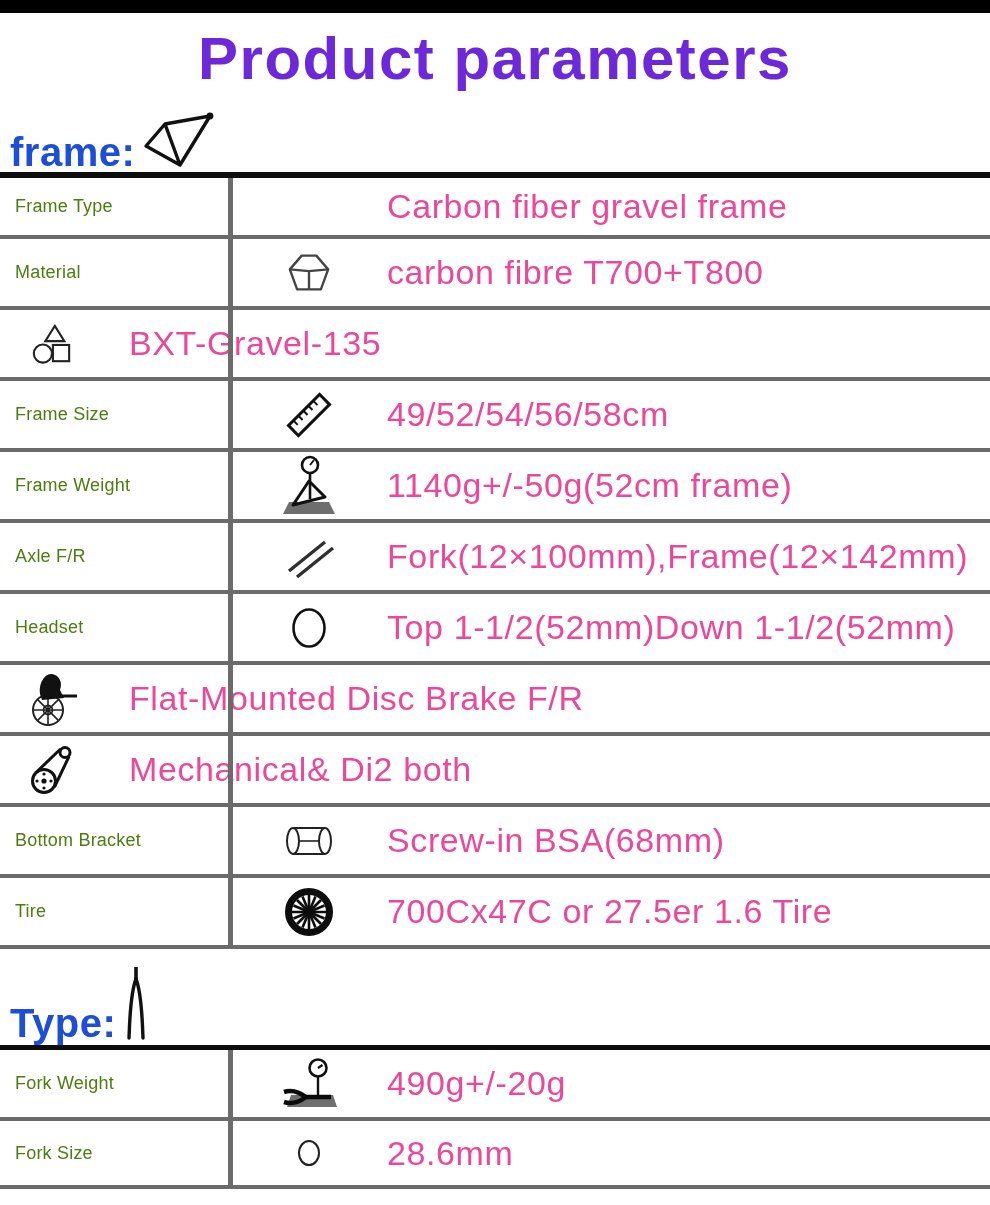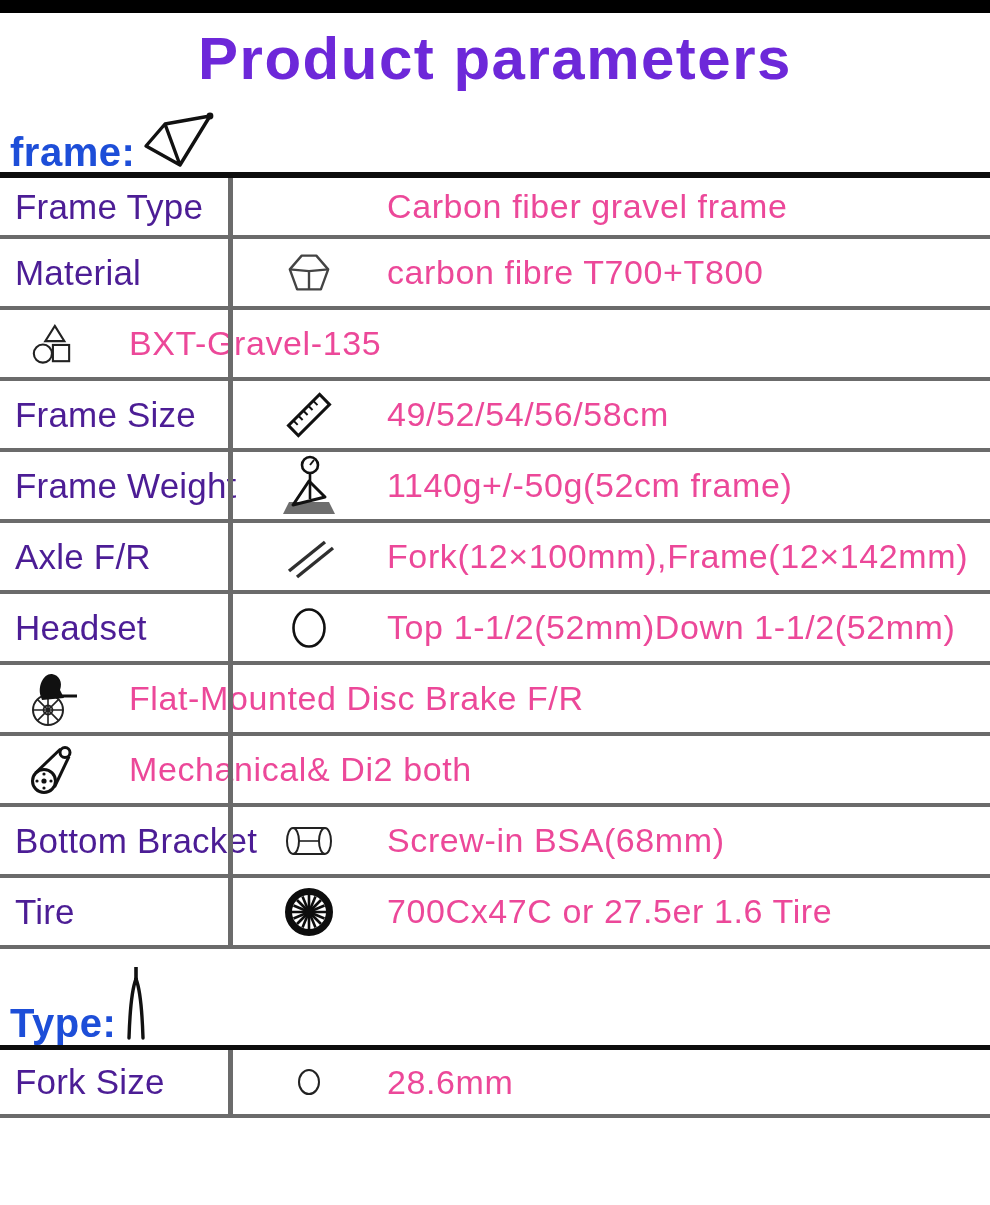--- a/index.html
+++ b/index.html
@@ -28,21 +28,21 @@
   .tbl::after{
     content:'';position:absolute;left:228px;top:0;bottom:0;width:5px;background:#6b6b6b;
   }
   .row{display:flex;align-items:center;border-bottom:4px solid #6b6b6b;}
   .tbl-frame .row{height:67px;}
   .tbl-frame .row:first-child{height:57px;}
   .tbl-fork .row:first-child{height:67px;}
   .tbl-fork .row:last-child{height:64px;}
   .lbl{
     width:258px;box-sizing:border-box;padding-left:15px;flex-shrink:0;
-    font-size:35px;color:#4c1d95;letter-spacing:0.2px;white-space:nowrap;
+    font-size:18px;color:#4d7c0f;letter-spacing:0.2px;white-space:nowrap;
   }
   .ico{
     width:97px;box-sizing:border-box;padding-left:5px;flex-shrink:0;
     display:flex;justify-content:center;align-items:center;
   }
   .val{
     padding-left:32px;font-size:34px;color:#ec4899;letter-spacing:0.6px;white-space:nowrap;
   }
 </style>
 </head>
@@ -213,20 +213,35 @@
     <svg width="28" height="76" viewBox="0 0 28 76">
       <path d="M14,2 V15" stroke="#111" stroke-width="3.6" fill="none"></path>
       <path d="M14,14 C10,24 8,42 7,73" fill="none" stroke="#111" stroke-width="3.4" stroke-linecap="round"></path>
       <path d="M14,14 C18,24 20,42 21,73" fill="none" stroke="#111" stroke-width="3.4" stroke-linecap="round"></path>
     </svg>
   </span>
 </div>
 
 <div class="tbl tbl-fork">
 
+  <div class="row">
+    <div class="lbl">Fork Weight</div>
+    <div class="ico">
+      <svg width="62" height="54" viewBox="0 0 62 54">
+        <circle cx="40" cy="11" r="8.5" fill="#fff" stroke="#111" stroke-width="2.6"></circle>
+        <line x1="40" y1="11" x2="44.5" y2="8" stroke="#111" stroke-width="2.2"></line>
+        <line x1="40" y1="19.5" x2="40" y2="38" stroke="#111" stroke-width="2.4"></line>
+        <path d="M13,38 L55,38 L59,50 L9,50 Z" fill="#6e6e6e"></path>
+        <path d="M28,40 H53" stroke="#0b0b0b" stroke-width="4.5" fill="none"></path>
+        <path d="M28,40 C20,34 12,33 6,35" fill="none" stroke="#0b0b0b" stroke-width="4.5"></path>
+        <path d="M28,40 C20,46 12,47 6,45" fill="none" stroke="#0b0b0b" stroke-width="4.5"></path>
+      </svg>
+    </div>
+    <div class="val">490g+/-20g</div>
+  </div>
 
   <div class="row">
     <div class="lbl">Fork Size</div>
     <div class="ico">
       <svg width="26" height="32" viewBox="0 0 26 32">
         <ellipse cx="13" cy="16" rx="10" ry="12" fill="none" stroke="#222" stroke-width="2"></ellipse>
       </svg>
     </div>
     <div class="val">28.6mm</div>
   </div>

